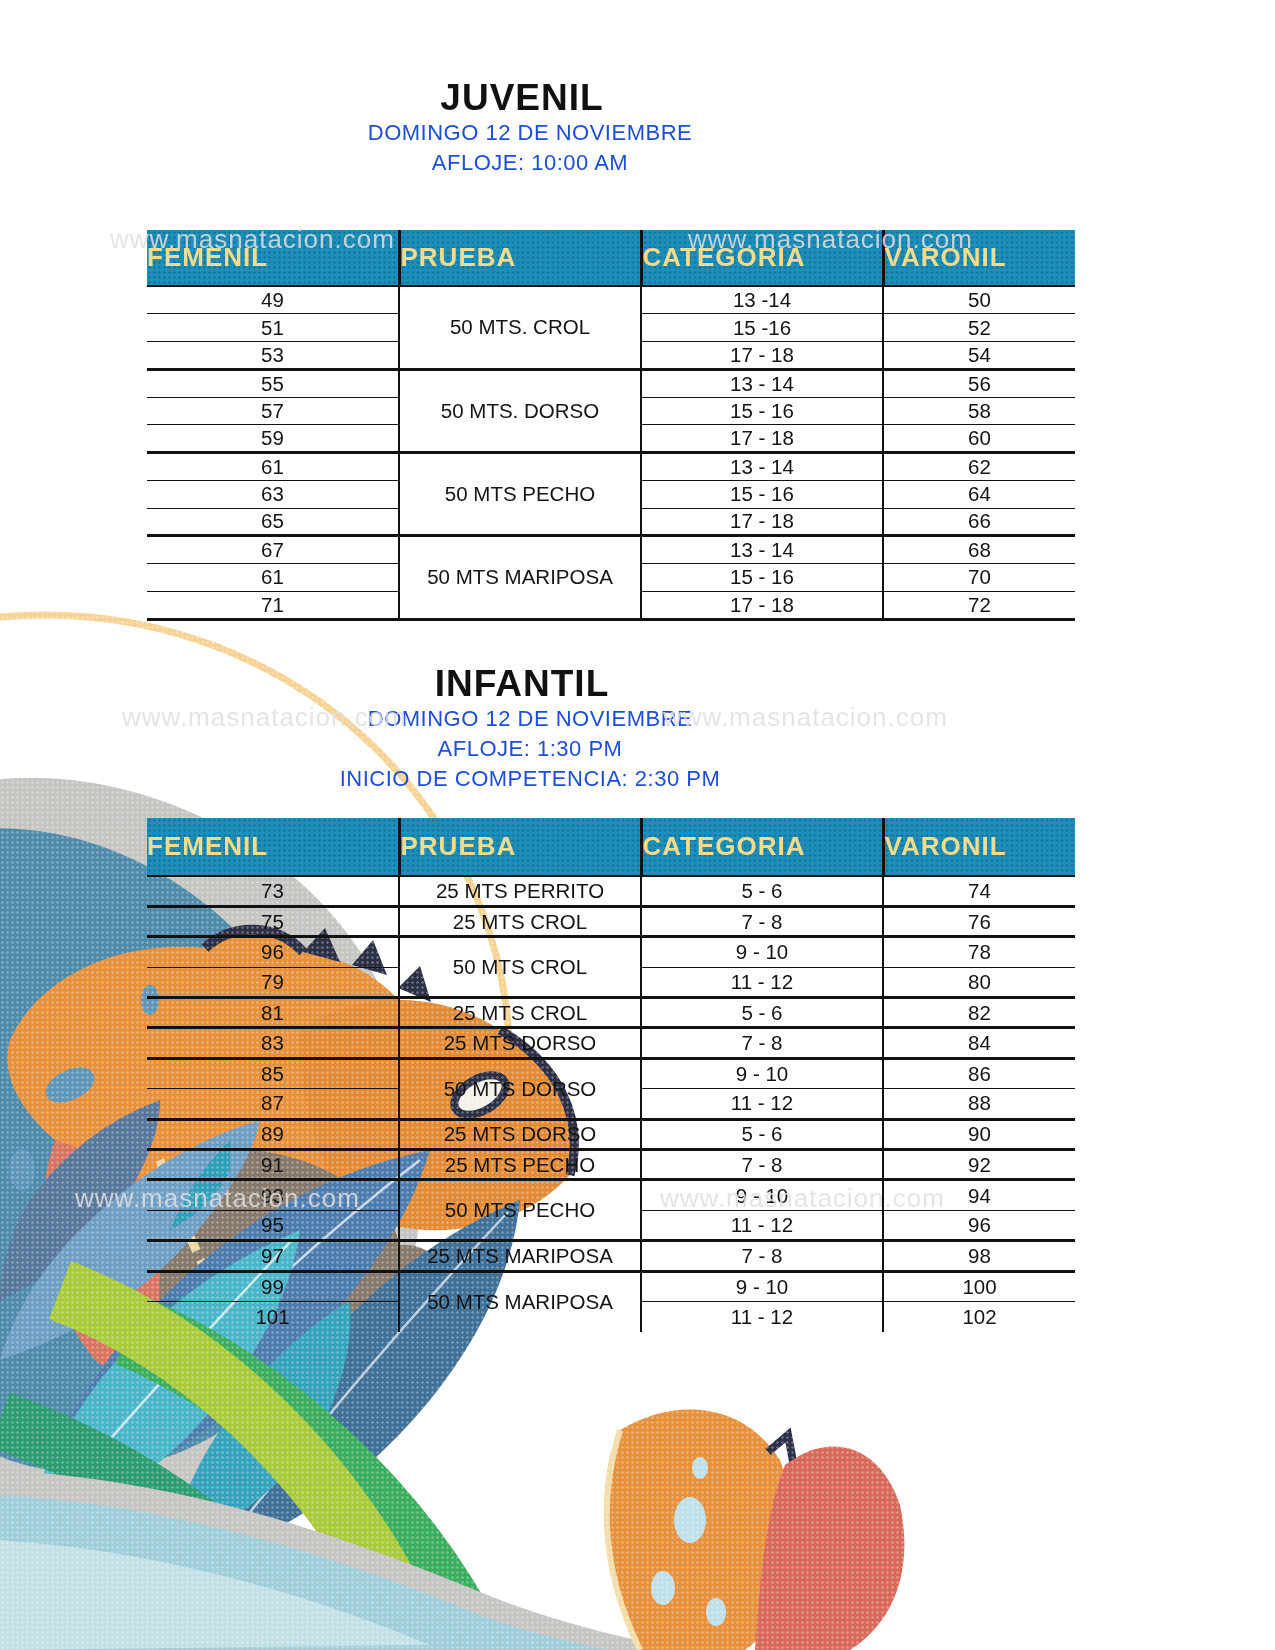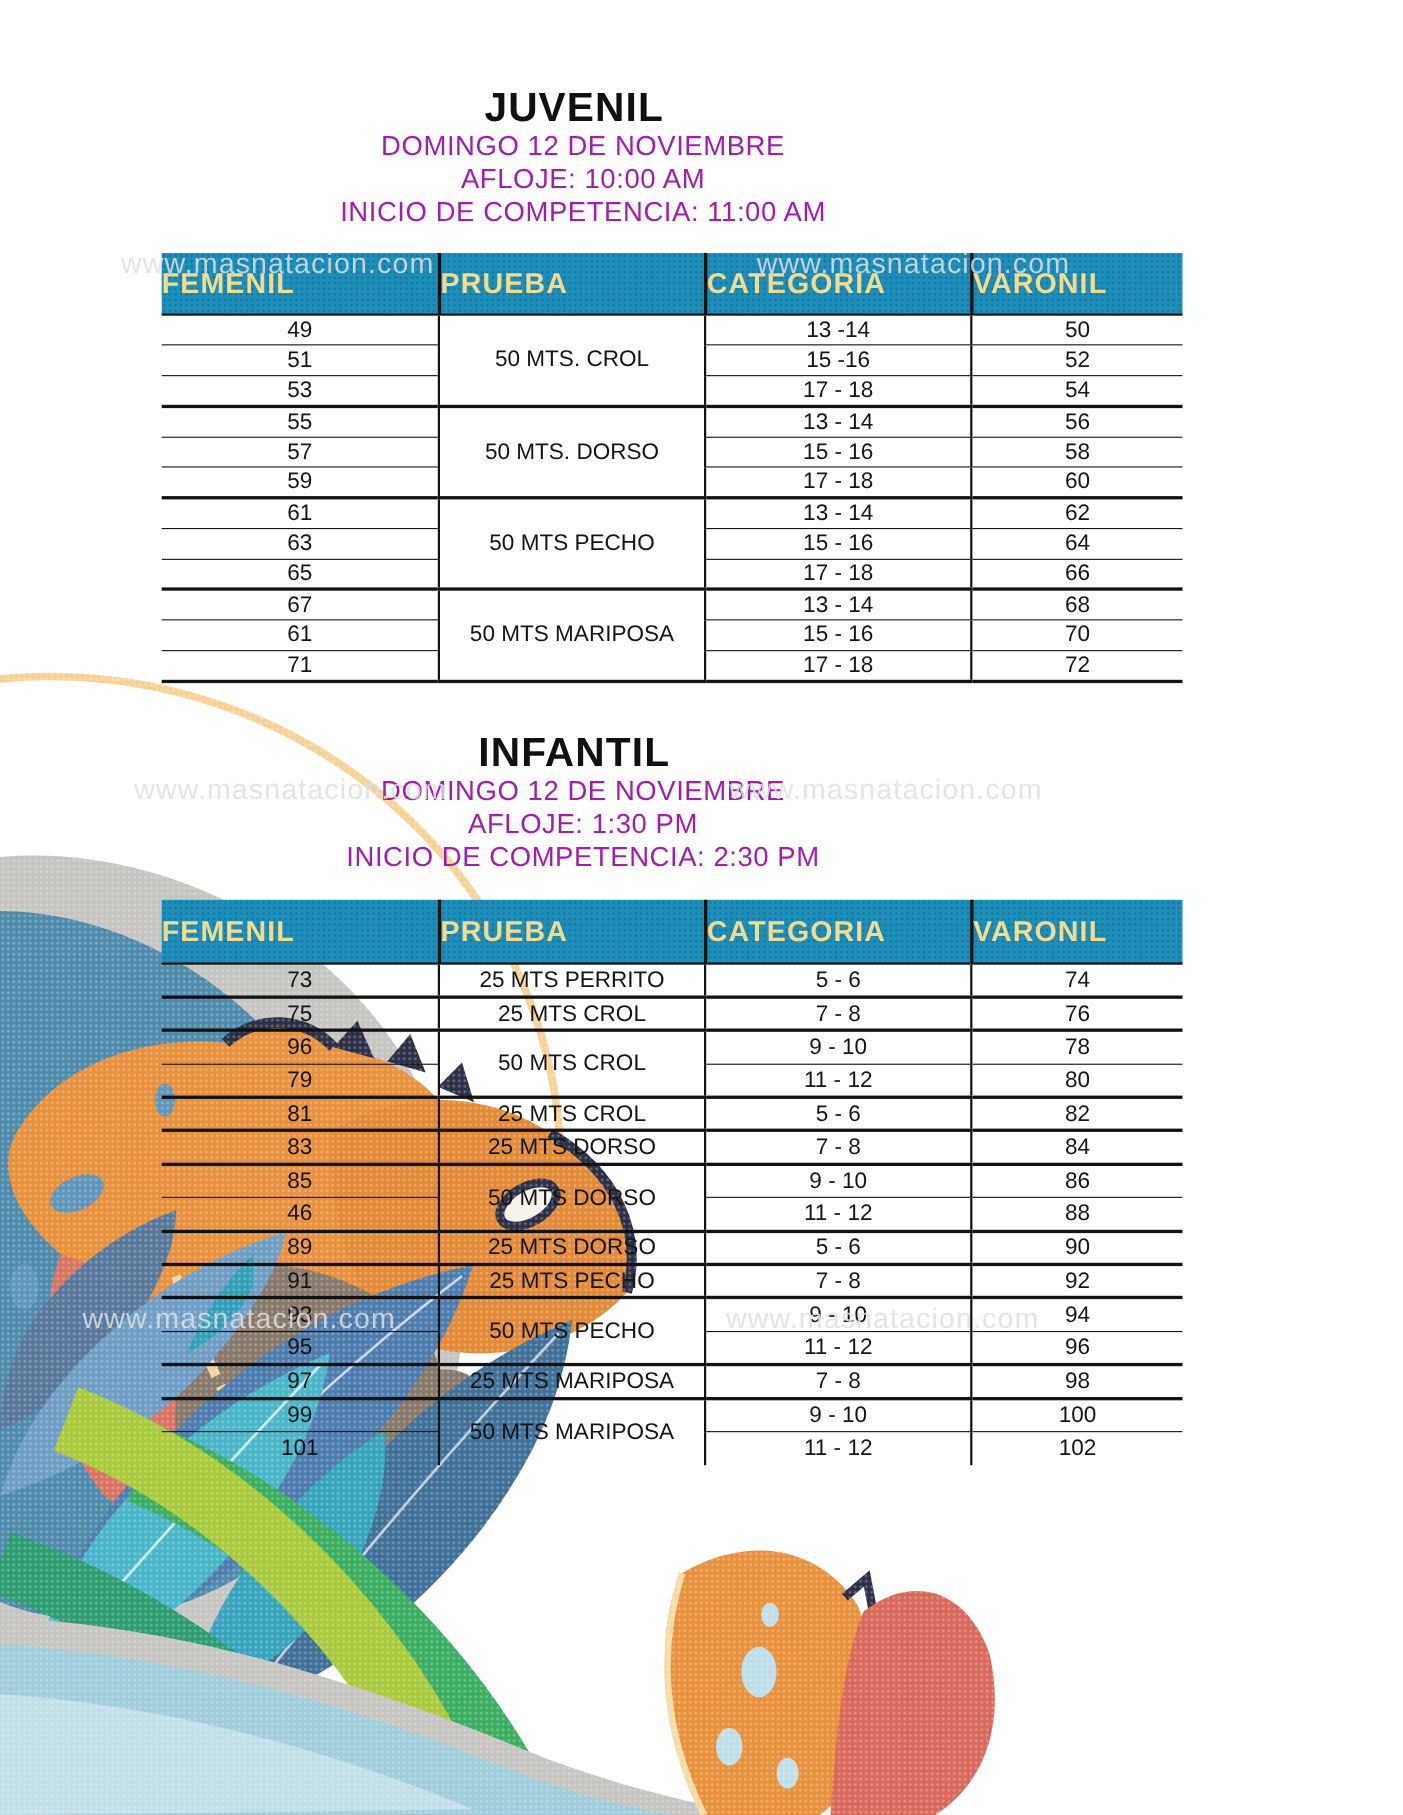--- a/index.html
+++ b/index.html
@@ -4,21 +4,21 @@
 <style>
   html,body{margin:0;padding:0;background:#ffffff;}
   .page{position:relative;width:1275px;height:1650px;background:#ffffff;overflow:hidden;
         font-family:"Liberation Sans",sans-serif;color:#1a1a1a;}
   .illustration{position:absolute;left:0;top:0;width:1275px;height:1650px;z-index:0;pointer-events:none;}
   .halftone{position:absolute;left:0;top:600px;width:920px;height:1050px;z-index:1;pointer-events:none;
         background-image:radial-gradient(rgba(255,255,255,0.28) 1.1px,transparent 1.5px);
         background-size:5px 5px;}
   .titleblock{position:absolute;left:0;width:1044px;text-align:center;z-index:2;}
   .title{font-size:37px;font-weight:bold;letter-spacing:1px;line-height:40px;color:#111;}
-  .subtitle{font-size:25px;line-height:30px;letter-spacing:0.5px;color:#a21caf;padding-left:16px;}
+  .subtitle{font-size:22px;line-height:30px;letter-spacing:0.5px;color:#1d4ed8;padding-left:16px;}
   table.sched{position:absolute;left:147px;width:928px;border-collapse:collapse;table-layout:fixed;z-index:2;}
   table.sched th{
       background-color:#1D8FBB;
       background-image:radial-gradient(rgba(8,64,96,0.33) 1px,transparent 1.45px);
       background-size:5px 5px;
       color:#F3DB8C;font-size:26px;font-weight:bold;letter-spacing:1px;
       border-left:3px solid #121212;border-bottom:2px solid #121212;text-align:left;padding:0;}
   table.sched th:first-child{border-left:none;}
   table.sched.t1 th{height:55px;}
   table.sched.t2 th{height:57px;}
@@ -106,21 +106,20 @@
     <g>
       <path d="M 785 1465 C 830 1430 880 1445 900 1505 C 915 1575 890 1625 850 1650 L 755 1650 C 760 1580 765 1515 785 1465 Z" fill="#D8695A"></path>
     </g>
   </svg>
   <div class="halftone"></div>
 
   <div class="titleblock" style="top:78px">
     <div class="title">JUVENIL</div>
     <div class="subtitle">DOMINGO 12 DE NOVIEMBRE</div>
     <div class="subtitle">AFLOJE: 10:00 AM</div>
-    <div class="subtitle">INICIO DE COMPETENCIA: 11:00 AM</div>
   </div>
 
   <table class="sched t1" style="top:230px">
     <colgroup>
         <col style="width:252px">
         <col style="width:242px">
         <col style="width:242px">
         <col style="width:192px">
       </colgroup>
     <thead>
@@ -257,21 +256,21 @@
           <td class="group-end">7 - 8</td>
           <td class="group-end">84</td>
         </tr>
         <tr>
           <td>85</td>
           <td rowspan="2" class="group-end">50 MTS DORSO</td>
           <td>9 - 10</td>
           <td>86</td>
         </tr>
         <tr>
-          <td class="group-end">46</td>
+          <td class="group-end">87</td>
           <td class="group-end">11 - 12</td>
           <td class="group-end">88</td>
         </tr>
         <tr>
           <td class="group-end">89</td>
           <td class="group-end" rowspan="1">25 MTS DORSO</td>
           <td class="group-end">5 - 6</td>
           <td class="group-end">90</td>
         </tr>
         <tr>

